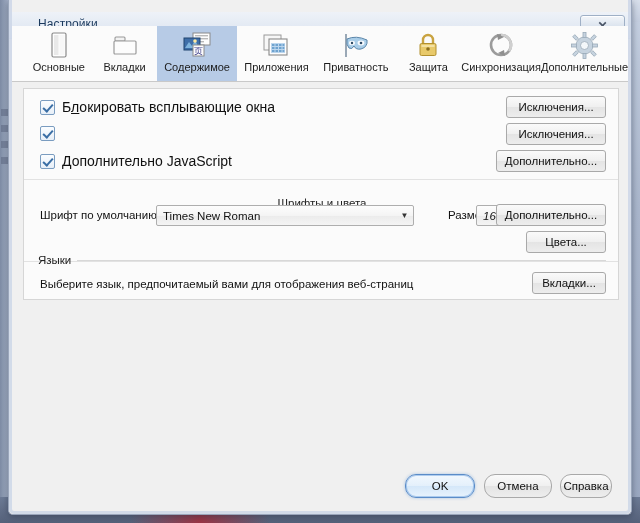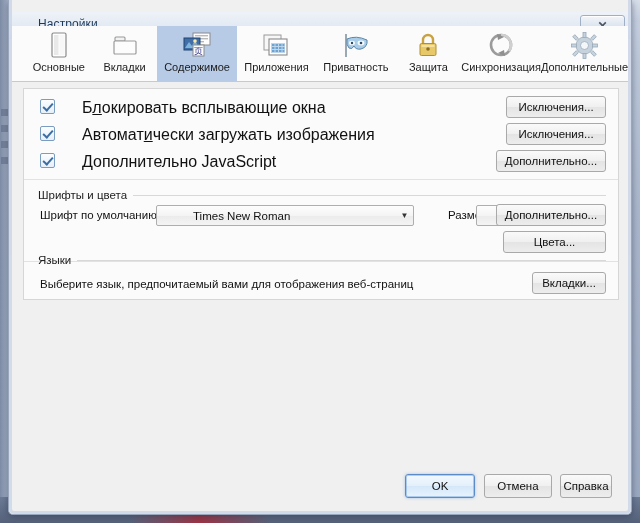--- a/index.html
+++ b/index.html
@@ -126,22 +126,22 @@
     position: absolute; left: 14px; top: 88px;
     width: 596px; height: 212px;
     background: #fbfbfb;
     border: 1px solid #d6d6d6;
     box-sizing: border-box;
   }
   .panel-inner { position: relative; width: 100%; height: 100%; }
 
   .checkrow {
     position: absolute; left: 16px;
-    display: flex; align-items: flex-start;
-    font-size: 16px; color: #111; gap: 20px;
+    display: flex; align-items: flex-end;
+    font-size: 14px; color: #111;
   }
   .cb {
     width: 13px; height: 13px; margin-right: 7px;
     border: 1px solid #7a9cc0;
     background: linear-gradient(to bottom, #fbfdff, #e7eff8);
     border-radius: 2px;
     position: relative; flex: none;
   }
   .cb::after {
     content: "";
@@ -180,34 +180,34 @@
   }
 
   .combo {
     position: absolute; box-sizing: border-box; height: 21px;
     border: 1px solid #aeaeae;
     border-radius: 2px;
     background: linear-gradient(to bottom, #fdfdfd 0%, #f4f4f4 50%, #ebebeb 51%, #f4f4f4 100%);
     display: flex; align-items: center;
     font-size: 11.5px; color: #111;
   }
-  .combo .cval { padding-left: 6px; flex: 1; white-space: nowrap; overflow: hidden; margin-left: 30px; }
+  .combo .cval { padding-left: 6px; flex: 1; white-space: nowrap; overflow: hidden; }
   .combo .carrow {
     width: 17px; text-align: center; font-size: 8px; color: #333;
     border-left: 0px; line-height: 19px;
   }
   .combo.small .cval { text-align: left; font-style: italic; }
 
   .desc {
     position: absolute;
     font-size: 11.5px; color: #111;
   }
 
   
-  .footer-btn { position: absolute; height: 24px; }
+  .footer-btn { position: absolute; height: 24px; border-radius: 11px; }
   .footer-btn.default {
     border: 1px solid #5b8cc8;
     box-shadow: 0 0 0 1px rgba(120,170,225,0.55) inset, 0 0 3px rgba(90,150,215,0.5);
     background: linear-gradient(to bottom, #f2f8fe 0%, #e4f0fb 48%, #d4e7f9 50%, #e8f3fd 100%);
   }
 
   .sep-line {
     position: absolute; left: 0; right: 0; height: 1px; background: #e2e2e2;
   }
 </style>
@@ -375,55 +375,54 @@
     <div class="panel">
       <div class="panel-inner">
 
         <div class="checkrow" style="top:10px;">
           <span class="cb"></span>
           <span><span>Б</span><span class="ul">л</span><span>окировать всплывающие окна</span></span>
         </div>
 
         <div class="checkrow" style="top:37px;">
           <span class="cb"></span>
-          <span><span>Автомат</span><span class="ul">и</span><span>чески загружать изображения</span></span>
         </div>
 
         <div class="checkrow" style="top:64px;">
           <span class="cb"></span>
           <span><span>Дополнительно JavaScript</span></span>
         </div>
 
         <div class="btn btn-abs" style="right:12px; top:7px; width:100px;">Исключения...</div>
         <div class="btn btn-abs" style="right:12px; top:34px; width:100px;">Исключения...</div>
         <div class="btn btn-abs" style="right:12px; top:61px; width:110px;">Дополнительно...</div>
 
         <div class="sep-line" style="top:90px;"></div>
 
-        <div class="grouphdr" style="top:100px;">
+        <div class="grouphdr" style="top:108px;flex-direction:column;">
           <span>Шрифты и цвета</span>
           <span class="ghline"></span>
         </div>
 
         <div class="flabel" style="left:16px; top:120px;">Шрифт по умолчанию:</div>
 
         <div class="combo" style="left:132px; top:116px; width:258px;">
           <span class="cval">Times New Roman</span>
           <span class="carrow">▼</span>
         </div>
 
         <div class="flabel" style="left:424px; top:120px;">Размер:</div>
 
         <div class="combo small" style="left:452px; top:116px; width:46px;">
           <span class="cval">16</span>
           <span class="carrow">▼</span>
         </div>
 
         <div class="btn btn-abs" style="right:12px; top:115px; width:110px;">Дополнительно...</div>
-        <div class="btn btn-abs" style="right:12px; top:142px; width:103px;">Цвета...</div>
+        <div class="btn btn-abs" style="right:12px; top:142px; width:80px;">Цвета...</div>
 
         <div class="sep-line" style="top:172px;"></div>
 
         <div class="grouphdr" style="top:165px;">
           <span>Языки</span>
           <span class="ghline"></span>
         </div>
 
         <div class="desc" style="left:16px; top:189px;">Выберите язык, предпочитаемый вами для отображения веб-страниц</div>
 

